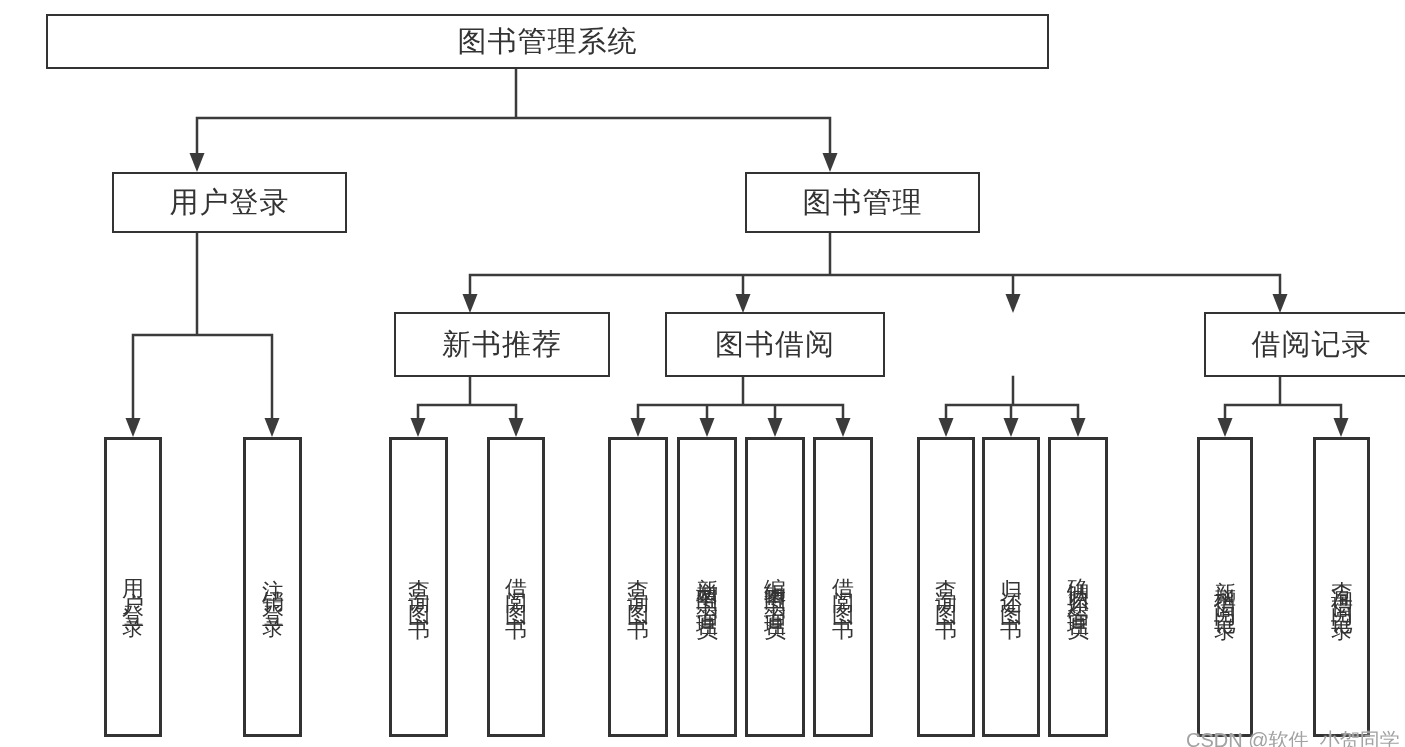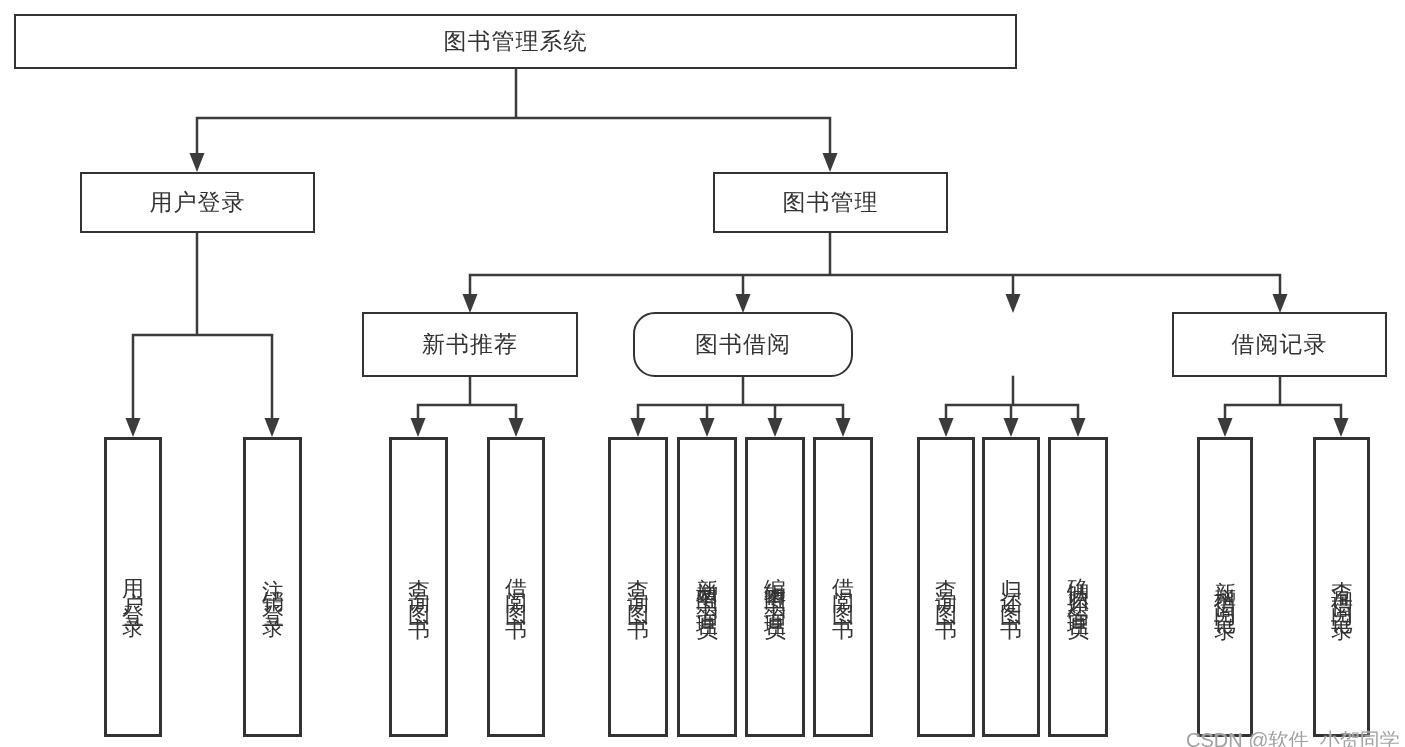--- a/index.html
+++ b/index.html
@@ -18,23 +18,24 @@
     width: 1405px; height: 747px;
   }
   .hbox {
     position: absolute;
     box-sizing: border-box;
     border: 2.5px solid #333333;
     background: #ffffff;
     display: flex;
     align-items: center;
     justify-content: center;
-    font-size: 23px;
+    font-size: 29px;
     letter-spacing: 1px;
     color: #333333;
+    margin-left: 32px;
   }
   .vbox {
     position: absolute;
     top: 437px;
     height: 300px;
     box-sizing: border-box;
     border: 3px solid #333333;
     background: #ffffff;
     writing-mode: vertical-rl;
     text-orientation: mixed;
@@ -96,21 +97,21 @@
       <polygon points="1333.5,418 1348.5,418 1341,437"></polygon>
     </g>
   </svg>
 
   <div class="hbox" style="left:14px; top:14px; width:1003px; height:55px;">图书管理系统</div>
 
   <div class="hbox" style="left:80px; top:172px; width:235px; height:61px;">用户登录</div>
   <div class="hbox" style="left:362px; top:312px; width:216px; height:65px;">新书推荐</div>
 
   <div class="hbox" style="left:713px; top:172px; width:235px; height:61px;">图书管理</div>
-  <div class="hbox" style="left:633px; top:312px; width:220px; height:65px;border-radius:22px;">图书借阅</div>
+  <div class="hbox" style="left:633px; top:312px; width:220px; height:65px;">图书借阅</div>
   <div class="hbox" style="left:1172px; top:312px; width:215px; height:65px;">借阅记录</div>
 
   <div class="vbox short w58" style="left:104px;">用户登录</div>
   <div class="vbox short w58" style="left:243px; width:59px;">注销登录</div>
 
   <div class="vbox short w58" style="left:389px; width:59px;">查询图书</div>
   <div class="vbox short w58" style="left:487px;">借阅图书</div>
 
   <div class="vbox short w60" style="left:608px;">查询图书</div>
   <div class="vbox long w60" style="left:677px;">新增图书（管理员）</div>

